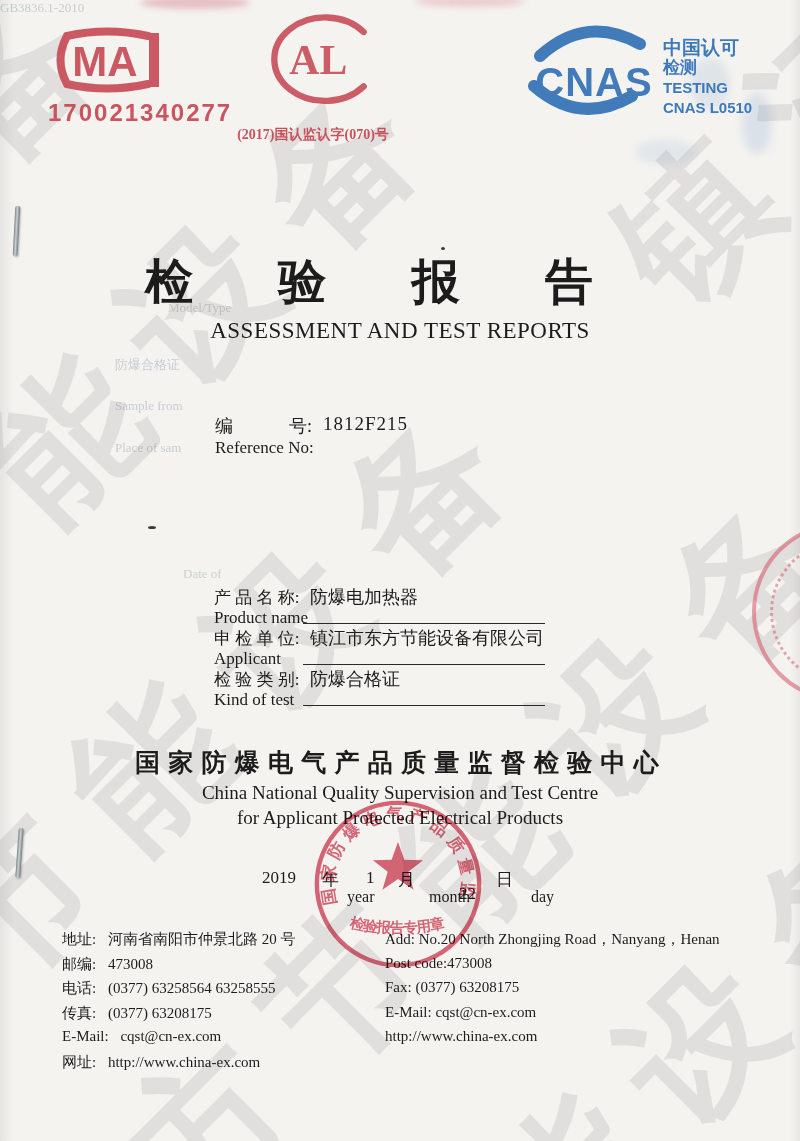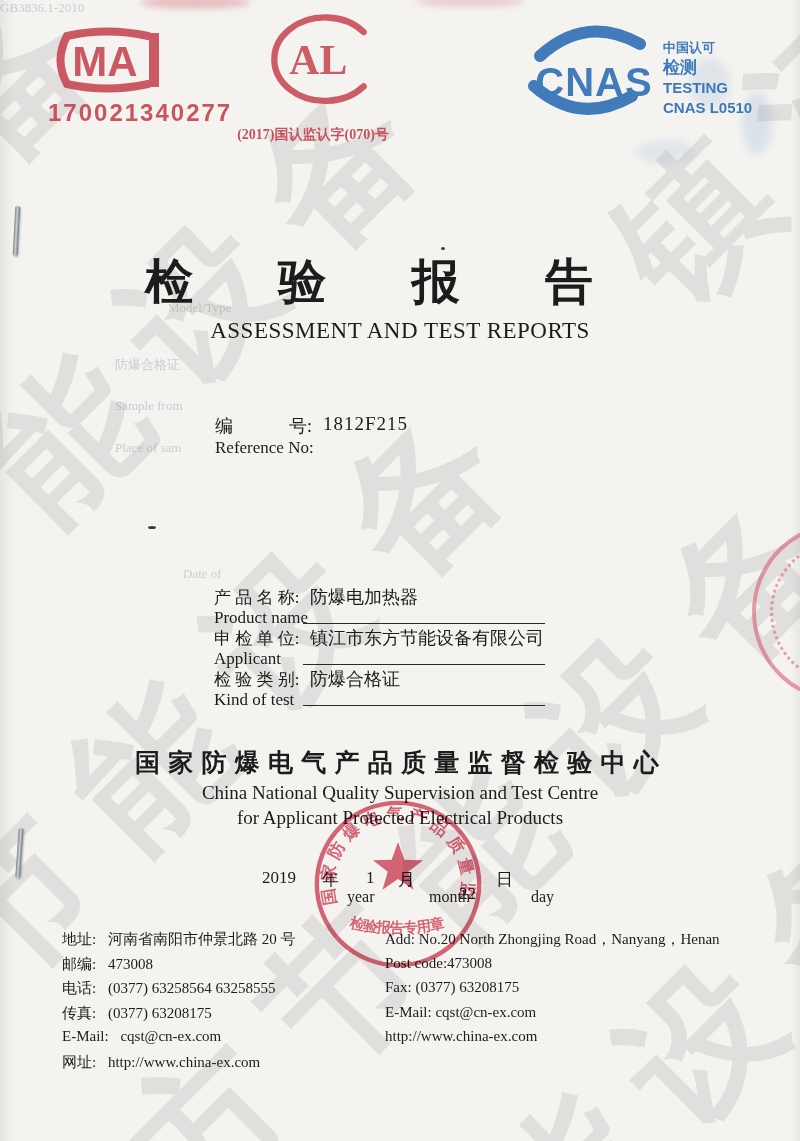--- a/index.html
+++ b/index.html
@@ -120,21 +120,21 @@
     <text x="62" y="68" text-anchor="middle" font-size="46" font-weight="bold" font-family="Liberation Serif, serif" fill="#c64450">AL</text>
   </svg>
   <div class="cal-cap">(2017)国认监认字(070)号</div>
 
   <svg class="cnas" width="135" height="100" viewBox="0 0 135 100">
     <path d="M12,32 Q58,-10 112,20" fill="none" stroke="#2f6fb5" stroke-width="12" stroke-linecap="round"></path>
     <path d="M6,62 Q52,102 104,72" fill="none" stroke="#2f6fb5" stroke-width="12" stroke-linecap="round"></path>
     <text x="66" y="72" text-anchor="middle" font-size="40" font-weight="bold" font-family="Liberation Sans, sans-serif" fill="#2f6fb5" letter-spacing="1">CNAS</text>
   </svg>
   <div class="cnas-txt">
-    <div style="font-size:13px;">中国认可</div>
+    <div style="font-size:19px;">中国认可</div>
     <div style="font-size:17px;">检测</div>
     <div>TESTING</div>
     <div>CNAS L0510</div>
   </div>
 
   <div class="title-cn">
     <span>检</span>
     <span>验</span>
     <span>报</span>
     <span>告</span>

